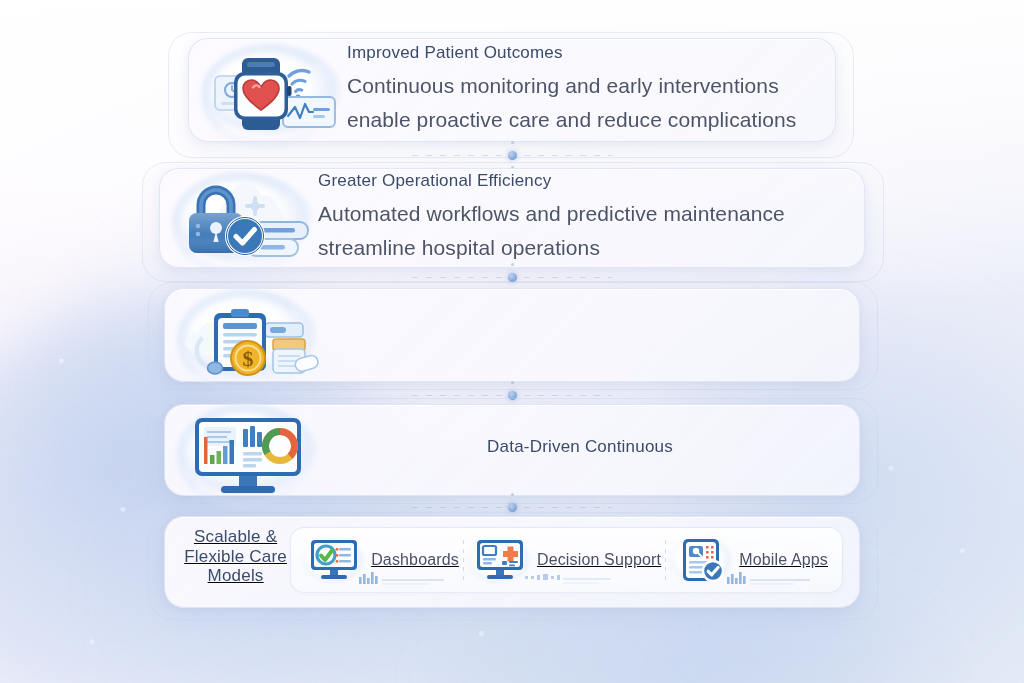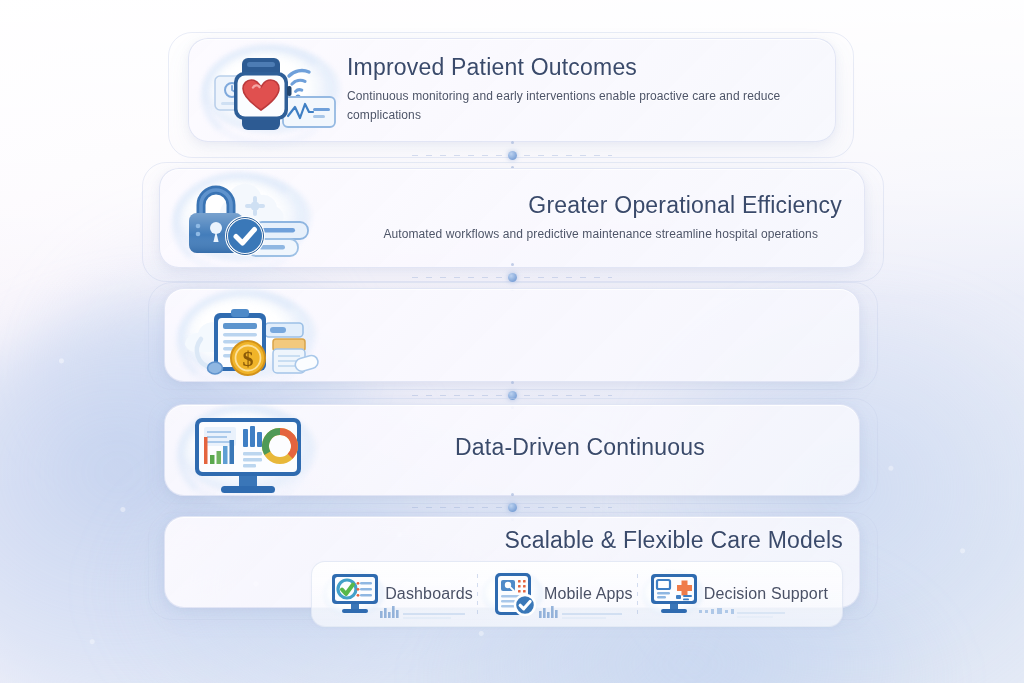--- a/index.html
+++ b/index.html
@@ -134,30 +134,30 @@
     height: 96px;
     position: relative;
   }
   .tier-text {
     flex: 1 1 auto;
     padding-left: 4px;
     padding-right: 8px;
   }
   .tier-title {
     color: #3a4a6b;
-    font-size: 23px;
+    font-size: 17px;
     line-height: 1.15;
     letter-spacing: 0.2px;
     font-weight: 400;
     margin-bottom: 6px;
     text-shadow: 0 1px 1px rgba(255,255,255,0.9);
   }
   .tier-desc {
     color: #4d5468;
-    font-size: 12px;
+    font-size: 21px;
     line-height: 1.62;
     letter-spacing: 0.1px;
     font-weight: 400;
     max-width: 470px;
     text-shadow: 0 1px 1px rgba(255,255,255,0.85);
   }
   .t-center .tier-title { text-align: center; }
 
   
   .connector {
@@ -187,42 +187,42 @@
   .connector .tick {
     position: absolute;
     width: 3px; height: 3px; border-radius: 50%;
     background: rgba(150,172,214,0.55);
   }
   .connector .tick.up { top: -7px; }
   .connector .tick.down { bottom: -7px; }
 
   
   .tier5 {
-    flex-direction: column;
-    align-items: flex-end;
+    align-items: flex-start;
     padding: 10px 16px 12px 16px;
+    text-decoration: underline;
   }
   .tier5 .tier-title {
     text-align: center;
     margin-bottom: 8px;
   }
   .subrow {
     display: flex;
     align-items: center;
     border-radius: 14px;
     background: linear-gradient(180deg, rgba(255,255,255,0.85), rgba(249,250,254,0.72));
     border: 1px solid rgba(208,217,238,0.50);
     box-shadow: inset 0 1px 0 rgba(255,255,255,0.9), 0 1px 4px rgba(130,150,190,0.06);
     padding: 6px 8px;
   }
   .subitem {
     flex: 1 1 0;
     display: flex;
     align-items: center;
-    gap: 1px;
+    gap: 8px;
     padding: 2px 6px;
     position: relative;
   }
   .subitem + .subitem::before {
     content: "";
     position: absolute;
     left: -2px; top: 6px; bottom: 6px;
     width: 1px;
     background: repeating-linear-gradient(to bottom,
       rgba(160,180,218,0.45) 0 4px, rgba(160,180,218,0) 4px 9px);
@@ -345,21 +345,21 @@
 
     <div class="connector" style="top:148px;">
       <div class="dash"></div>
       <div class="tick up"></div>
       <div class="dot"></div>
       <div class="tick down"></div>
     </div>
 
     <div class="tier-wrap" style="top:168px;">
       <div class="tier-outline" style="left:142px; top:-6px; width:740px; height:118px;"></div>
-      <div class="tier" style="width:706px; height:100px;text-align:right;">
+      <div class="tier" style="width:706px; height:100px;">
         <div class="tier-icon">
           <div class="halo"></div>
           <div class="halo-ring"></div>
           <svg class="art" width="142" height="96" viewBox="0 0 142 96" aria-hidden="true">
 
             <path d="M56 30 a17 17 0 0 1 33 -5 a14 14 0 0 1 16 12 a11 11 0 0 1 -3 21 H60 a15 15 0 0 1 -4 -28 Z" fill="#f3f8fd" opacity="0.95"></path>
 
             <g fill="#cfe0f3">
               <circle cx="83" cy="36" r="4.5"></circle>
               <rect x="81" y="26" width="4" height="7" rx="2"></rect>
@@ -554,20 +554,56 @@
                 <rect x="2" y="8" width="2.6" height="7"></rect>
                   <rect x="6" y="5" width="2.6" height="10"></rect>
                 <rect x="10" y="9" width="2.6" height="6"></rect>
                   <rect x="14" y="3" width="2.6" height="12"></rect>
                 <rect x="18" y="7" width="2.6" height="8"></rect>
               </g>
               <path d="M25 11 h62" stroke="#a9c5e6" stroke-width="1.4"></path>
               <path d="M25 15 h48" stroke="#c7dcf0" stroke-width="1.2"></path>
             </svg>
             <div class="sub-label">Dashboards</div>
+          </div>
+
+          <div class="subitem">
+            <div class="sub-icon">
+              <div class="sub-halo"></div>
+              <svg class="art" width="58" height="48" viewBox="0 0 58 48" aria-hidden="true">
+                <rect x="6" y="4" width="46" height="30" rx="4" fill="#2f6bb0"></rect>
+                <rect x="9" y="7" width="40" height="24" rx="2.5" fill="#fcfdff"></rect>
+                <rect x="25" y="34" width="8" height="6" fill="#3a76b8"></rect>
+                <rect x="16" y="39" width="26" height="4" rx="2" fill="#2f6bb0"></rect>
+                <rect x="12" y="10" width="13" height="9" rx="1.5" fill="#ffffff" stroke="#3f7fc4" stroke-width="2.2"></rect>
+                <g fill="#8fb7e2">
+                  <rect x="12" y="22" width="13" height="2.6" rx="1.3"></rect>
+                  <rect x="12" y="26" width="9" height="2.4" rx="1.2"></rect>
+                </g>
+                <path d="M36.5 10.5 h6 v4.5 h4.5 v6 h-4.5 v4.5 h-6 v-4.5 h-4.5 v-6 h4.5 Z" fill="#ef7c4a"></path>
+                <g fill="#3f7fc4">
+                  <rect x="31" y="25" width="5" height="4" rx="1"></rect>
+                  <rect x="38" y="25" width="9" height="2" rx="1"></rect>
+                  <rect x="38" y="28.5" width="6" height="1.8" rx="0.9"></rect>
+                </g>
+              </svg>
+            </div>
+            <svg class="sub-spark" viewBox="0 0 92 16" aria-hidden="true">
+              <g fill="#6f9fd6" opacity="0.9">
+                <rect x="2" y="7" width="3" height="3"></rect>
+                  <rect x="8" y="7" width="3" height="3"></rect>
+                <rect x="14" y="6" width="3" height="5"></rect>
+                  <rect x="20" y="5" width="5" height="6"></rect>
+                <rect x="28" y="7" width="3" height="3"></rect>
+                  <rect x="34" y="6" width="3" height="5"></rect>
+              </g>
+              <path d="M40 10 h48" stroke="#bcd4ed" stroke-width="1.3"></path>
+              <path d="M40 14 h36" stroke="#d3e2f3" stroke-width="1.1"></path>
+            </svg>
+            <div class="sub-label">Decision Support</div>
           </div>
 
           <div class="subitem">
             <div class="sub-icon">
               <div class="sub-halo"></div>
               <svg class="art" width="58" height="48" viewBox="0 0 58 48" aria-hidden="true">
                 <rect x="10" y="3" width="36" height="42" rx="5" fill="#2f6bb0"></rect>
                 <rect x="13" y="6" width="30" height="36" rx="3" fill="#fcfdff"></rect>
                 <rect x="16" y="10" width="14" height="11" rx="2" fill="#4f8ac8"></rect>
                 <circle cx="23" cy="15" r="3.2" fill="#ffffff"></circle>
@@ -596,54 +632,18 @@
                 <rect x="10" y="9" width="2.6" height="6"></rect>
                   <rect x="14" y="3" width="2.6" height="12"></rect>
                 <rect x="18" y="7" width="2.6" height="8"></rect>
               </g>
               <path d="M25 11 h60" stroke="#a9c5e6" stroke-width="1.4"></path>
               <path d="M25 15 h44" stroke="#c7dcf0" stroke-width="1.2"></path>
             </svg>
             <div class="sub-label">Mobile Apps</div>
           </div>
 
-          <div class="subitem">
-            <div class="sub-icon">
-              <div class="sub-halo"></div>
-              <svg class="art" width="58" height="48" viewBox="0 0 58 48" aria-hidden="true">
-                <rect x="6" y="4" width="46" height="30" rx="4" fill="#2f6bb0"></rect>
-                <rect x="9" y="7" width="40" height="24" rx="2.5" fill="#fcfdff"></rect>
-                <rect x="25" y="34" width="8" height="6" fill="#3a76b8"></rect>
-                <rect x="16" y="39" width="26" height="4" rx="2" fill="#2f6bb0"></rect>
-                <rect x="12" y="10" width="13" height="9" rx="1.5" fill="#ffffff" stroke="#3f7fc4" stroke-width="2.2"></rect>
-                <g fill="#8fb7e2">
-                  <rect x="12" y="22" width="13" height="2.6" rx="1.3"></rect>
-                  <rect x="12" y="26" width="9" height="2.4" rx="1.2"></rect>
-                </g>
-                <path d="M36.5 10.5 h6 v4.5 h4.5 v6 h-4.5 v4.5 h-6 v-4.5 h-4.5 v-6 h4.5 Z" fill="#ef7c4a"></path>
-                <g fill="#3f7fc4">
-                  <rect x="31" y="25" width="5" height="4" rx="1"></rect>
-                  <rect x="38" y="25" width="9" height="2" rx="1"></rect>
-                  <rect x="38" y="28.5" width="6" height="1.8" rx="0.9"></rect>
-                </g>
-              </svg>
-            </div>
-            <svg class="sub-spark" viewBox="0 0 92 16" aria-hidden="true">
-              <g fill="#6f9fd6" opacity="0.9">
-                <rect x="2" y="7" width="3" height="3"></rect>
-                  <rect x="8" y="7" width="3" height="3"></rect>
-                <rect x="14" y="6" width="3" height="5"></rect>
-                  <rect x="20" y="5" width="5" height="6"></rect>
-                <rect x="28" y="7" width="3" height="3"></rect>
-                  <rect x="34" y="6" width="3" height="5"></rect>
-              </g>
-              <path d="M40 10 h48" stroke="#bcd4ed" stroke-width="1.3"></path>
-              <path d="M40 14 h36" stroke="#d3e2f3" stroke-width="1.1"></path>
-            </svg>
-            <div class="sub-label">Decision Support</div>
-          </div>
-
         </div>
       </div>
     </div>
 
   </div>
 </div>
 
 </body></html>

